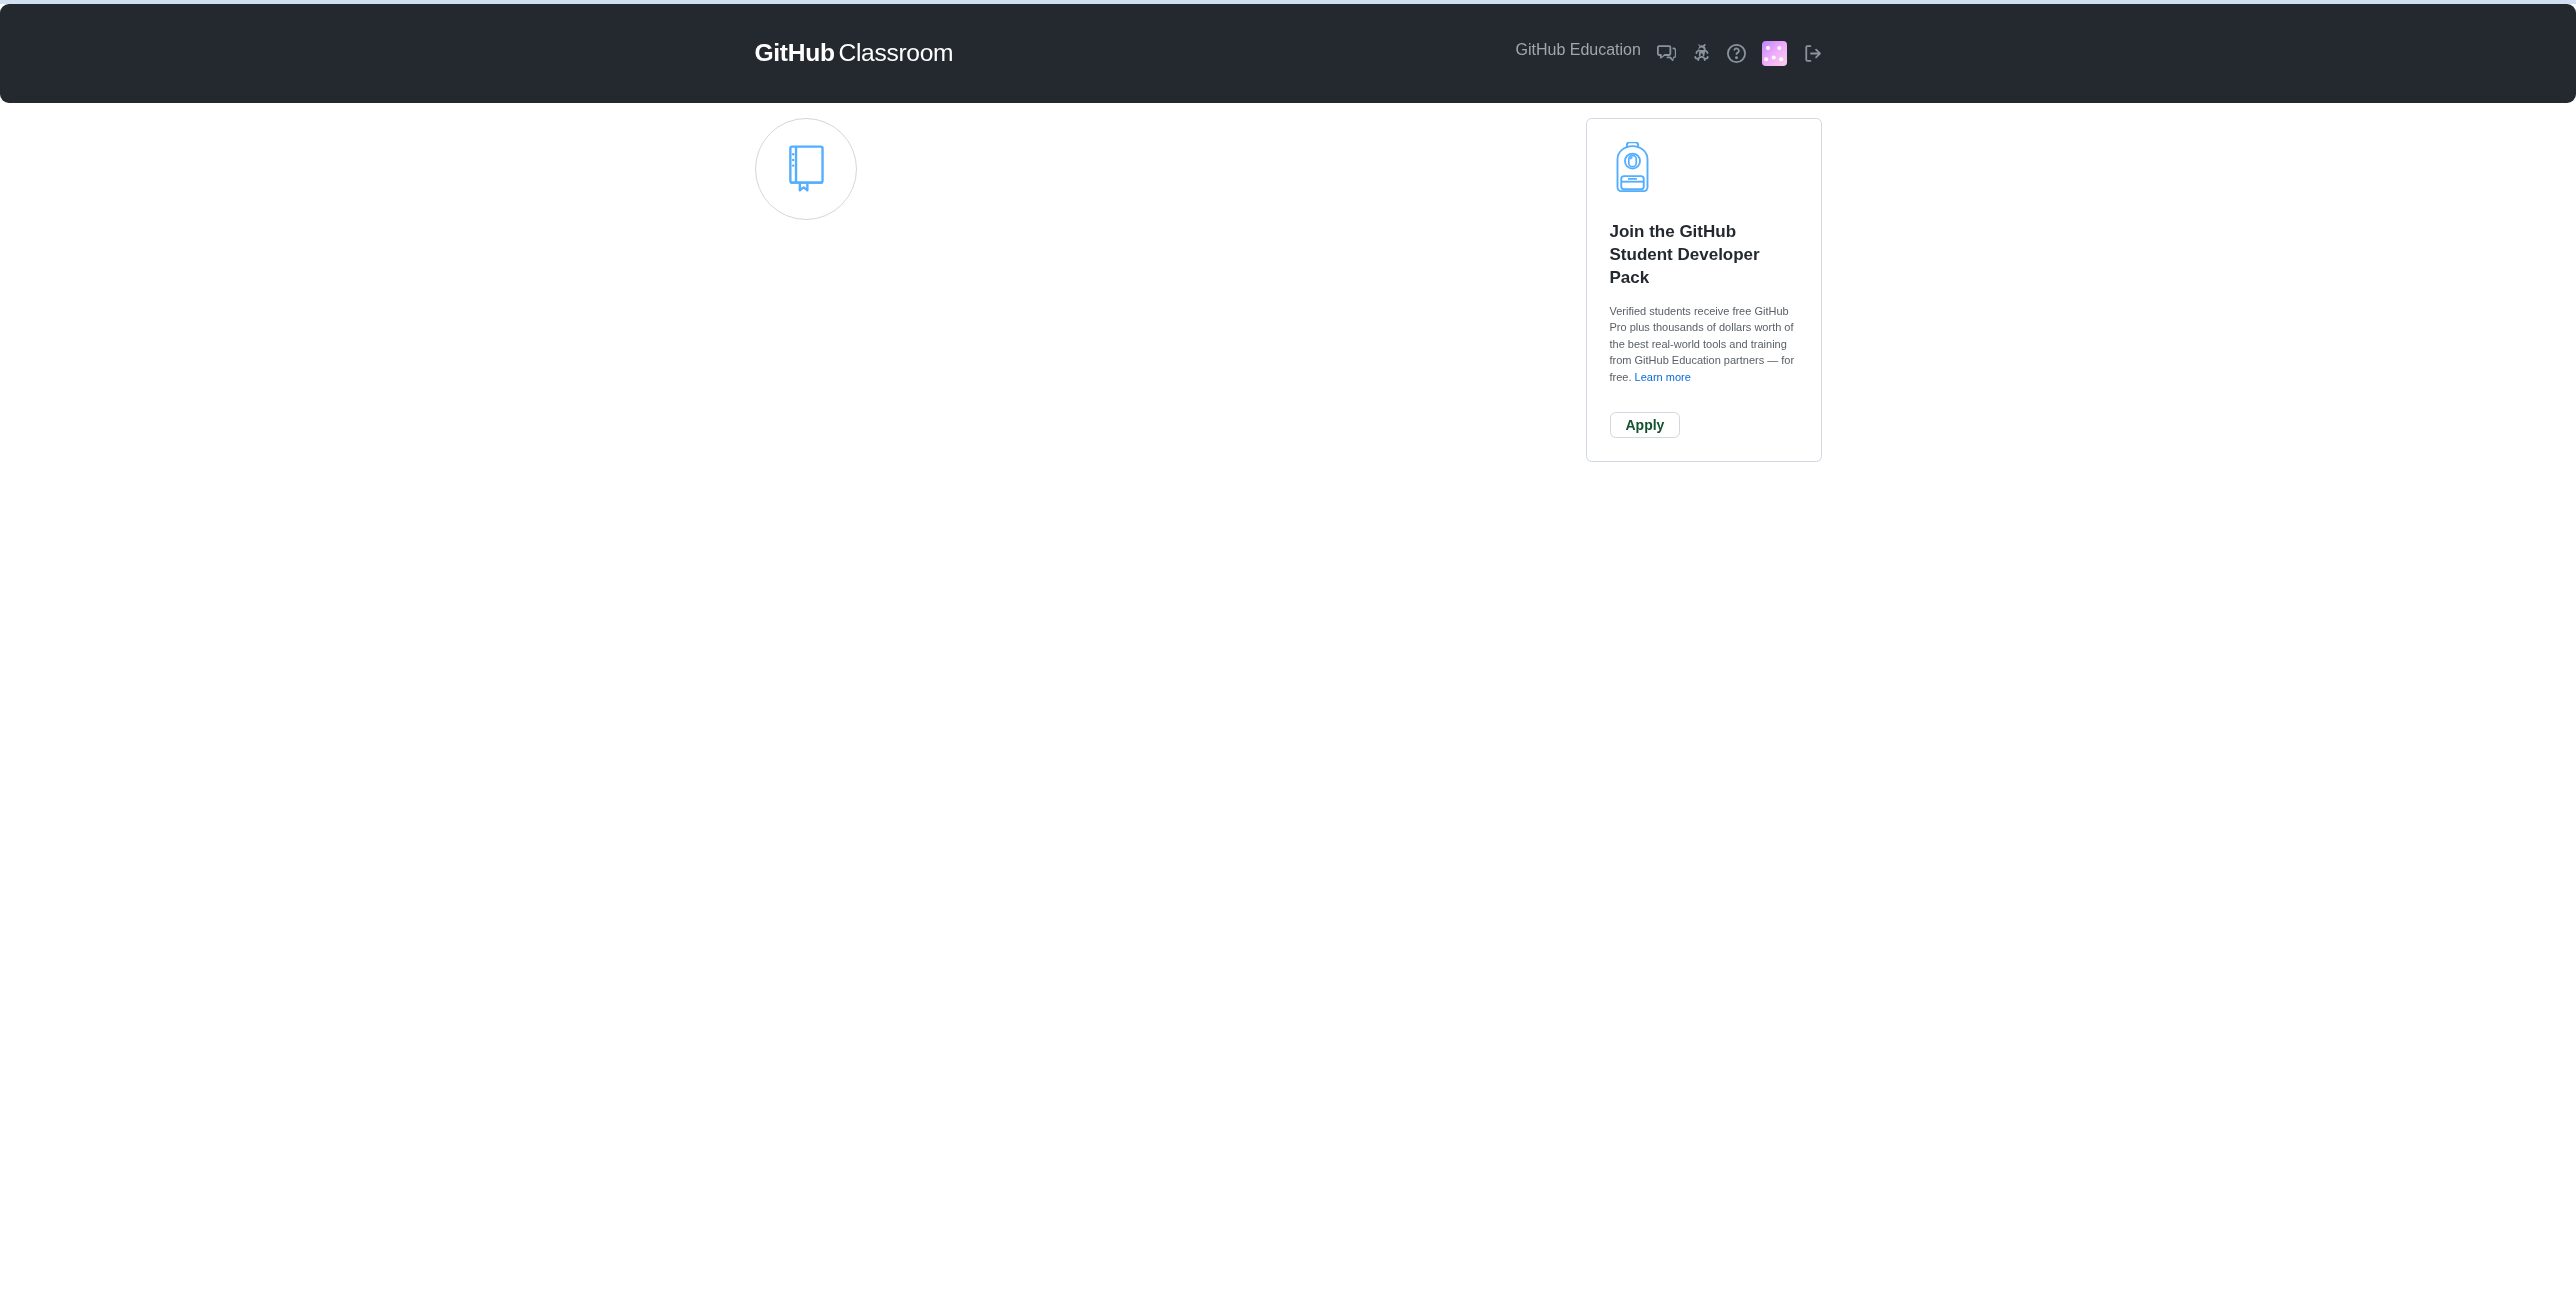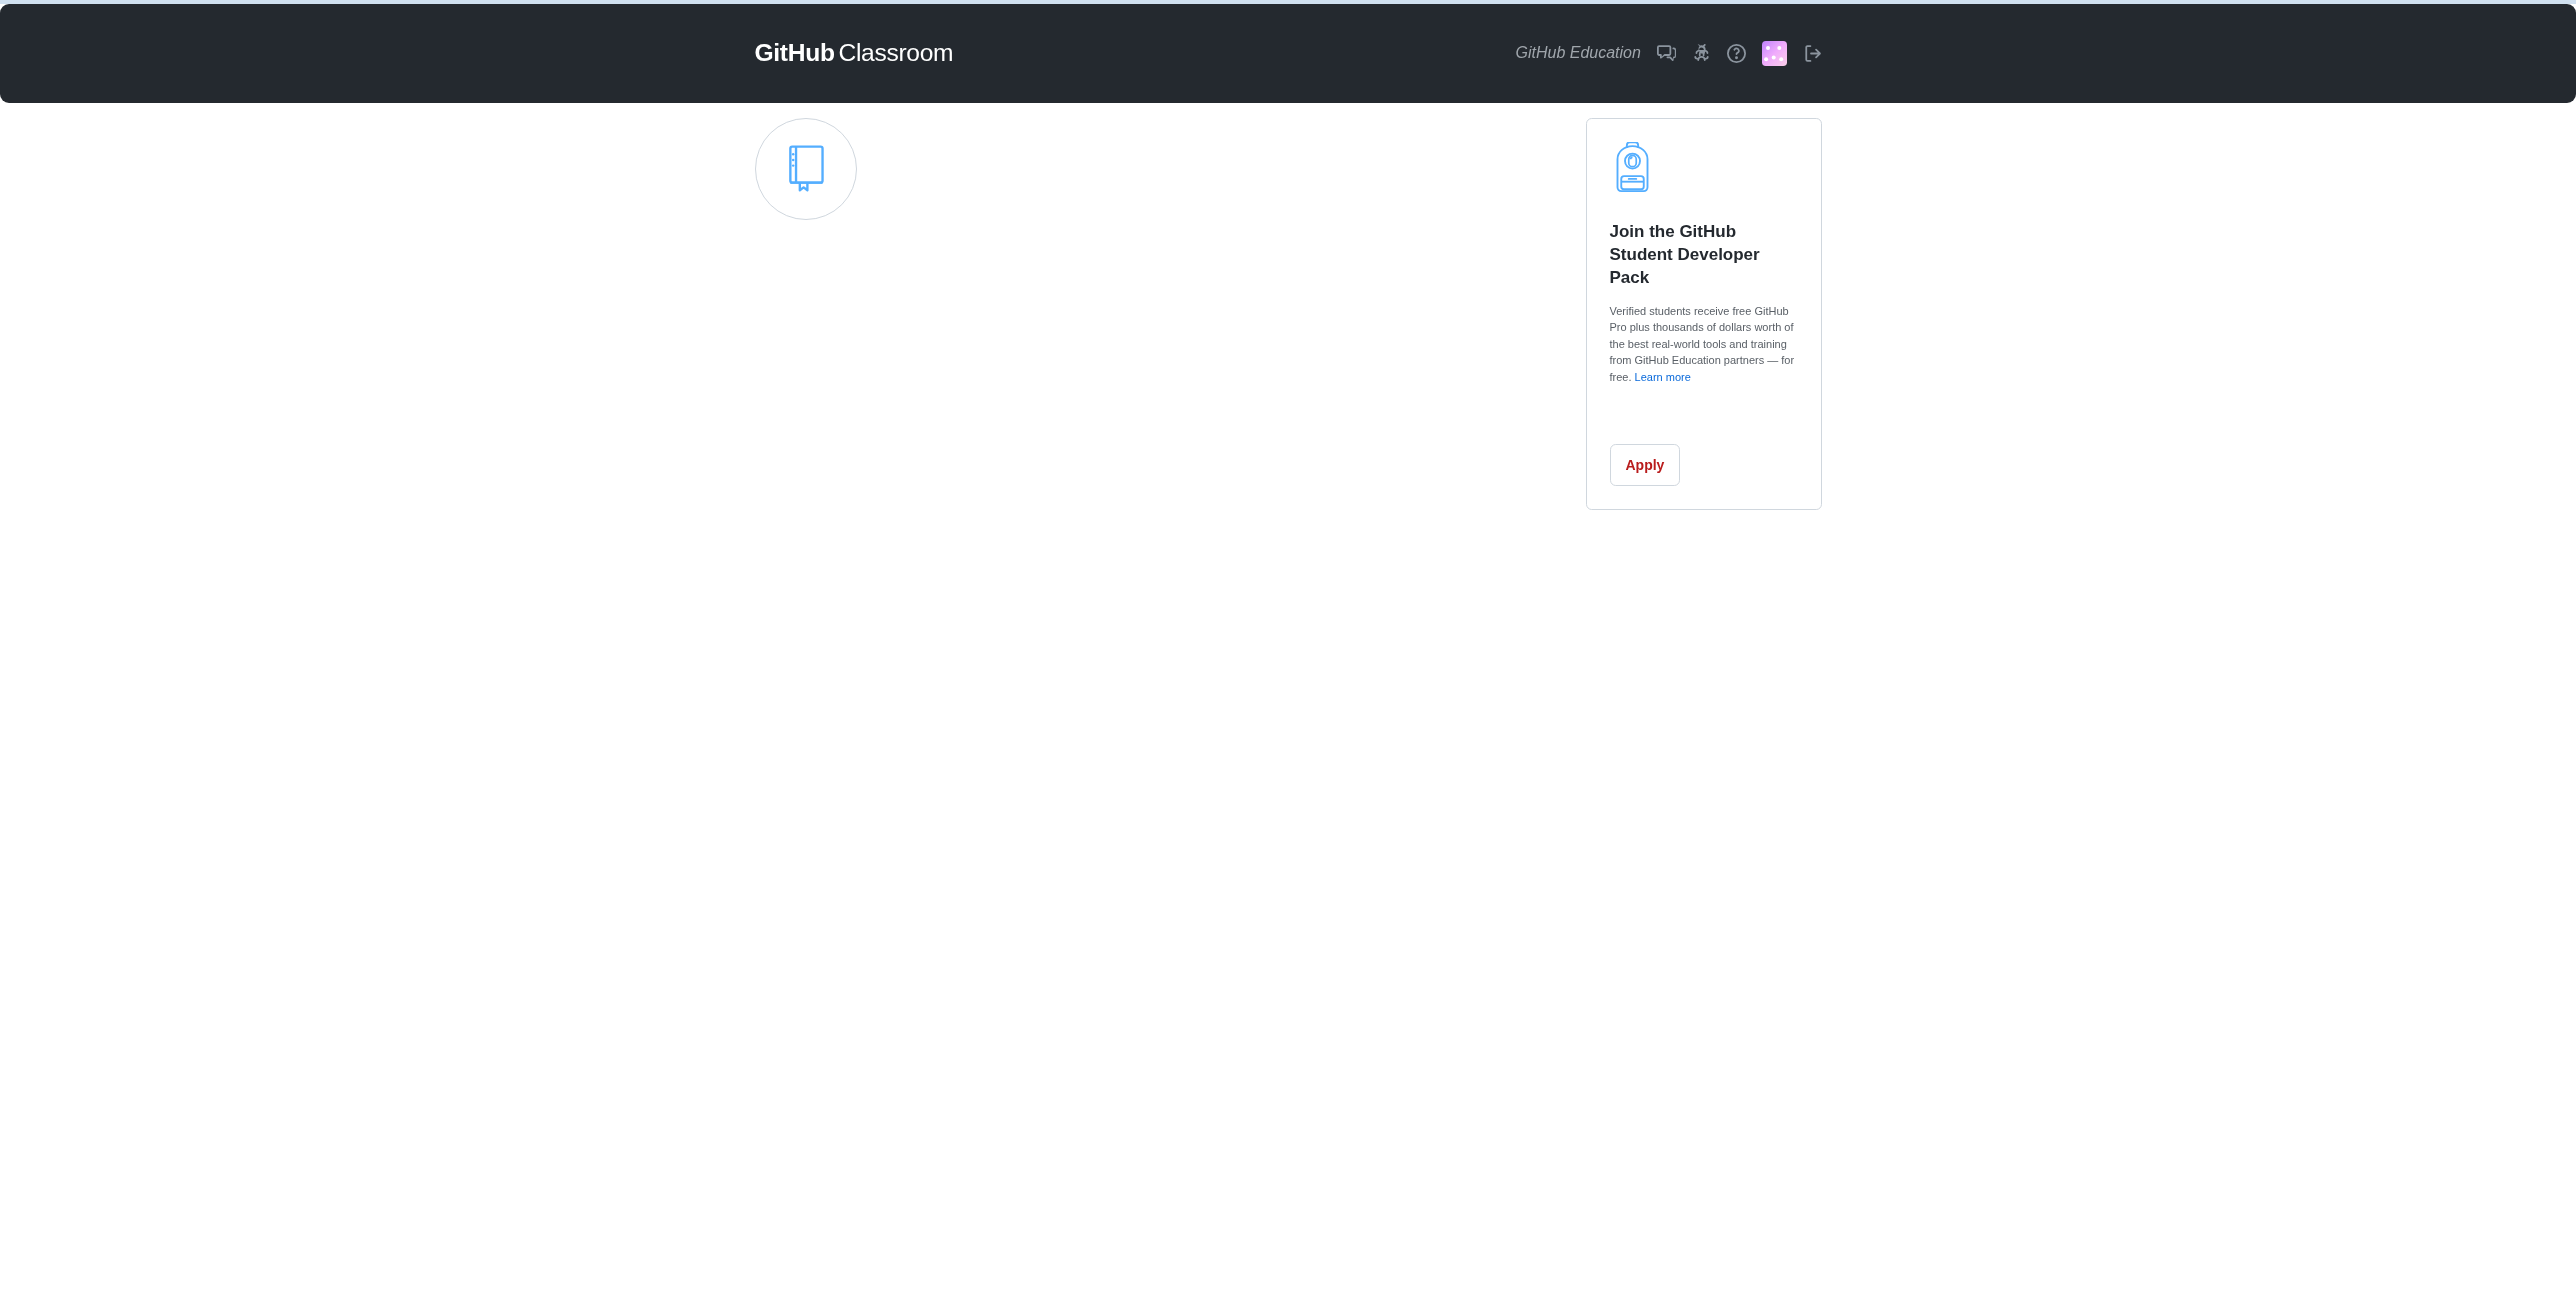--- a/index.html
+++ b/index.html
@@ -38,23 +38,21 @@
   }
   .logo-bold {
     font-weight: 700;
     margin-right: 3.8px;
   }
   .logo-light {
     font-weight: 400;
   }
   .header-nav {
     display: flex;
-    align-items: center;
     gap: 16px;
-    font-style: italic;
   }
   .nav-link {
     color: #a0a6ac;
     font-size: 16px;
     text-decoration: none;
     cursor: pointer;
   }
   .nav-icon {
     color: #8b949e;
     cursor: pointer;
@@ -138,29 +136,28 @@
     line-height: 1.5;
     margin-bottom: 26.4px;
   }
   .card-link {
     color: #0969da;
     text-decoration: none;
     cursor: pointer;
   }
   .btn {
     display: inline-block;
-    padding: 12px 15px;
+    padding: 4px 15px;
     font-size: 14px;
     font-weight: 600;
-    color: #b91c1c;
+    color: #14532d;
     background: #ffffff;
     border: 0.9px solid #d0d7de;
     border-radius: 5.7px;
     cursor: pointer;
-    margin-top: 32px;
   }
 </style>
 </head>
 <body>
 
 <div class="topbar-strip"></div>
 
 <header class="header">
   <div class="header-inner">
     <a class="logo">

